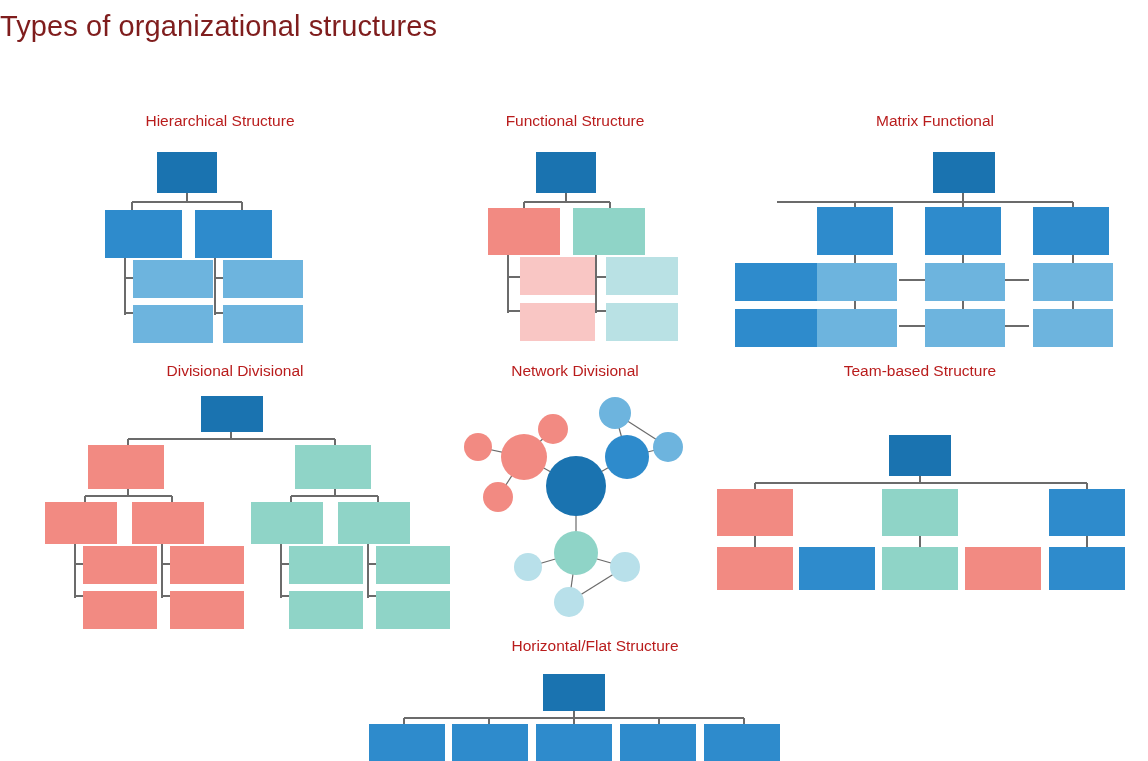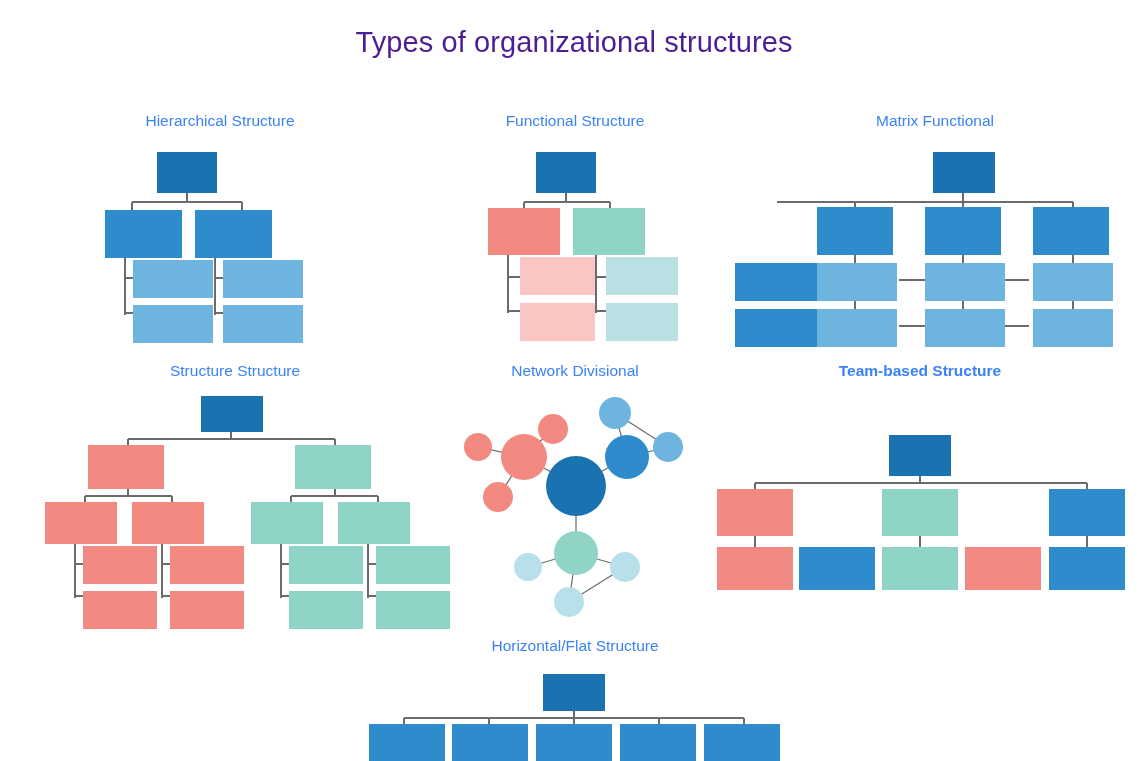--- a/index.html
+++ b/index.html
@@ -11,47 +11,47 @@
     width: 1148px;
     height: 761px;
     position: relative;
     font-family: "Liberation Sans", "DejaVu Sans", sans-serif;
     color: #1a1a1a;
     overflow: hidden;
   }
   #page-title {
     position: absolute;
     left: 0;
-    top: 26px;
+    top: 10px;
     width: 1148px;
-    text-align: center;
+    text-align: left;
     font-size: 29px;
     font-weight: 400;
-    color: #4c1d95;
+    color: #7f1d1d;
     letter-spacing: 0.1px;
   }
   .panel-label {
     position: absolute;
     text-align: center;
     font-size: 15.5px;
     font-weight: 400;
-    color: #3b82f6;
+    color: #b91c1c;
     white-space: nowrap;
   }
   .diagram {
     position: absolute;
   }
   svg { display: block; overflow: visible; }
   .lbl-hier      { left: 35px;  top: 112px; width: 370px; }
   .lbl-func      { left: 400px; top: 112px; width: 350px; }
   .lbl-matrix    { left: 760px; top: 112px; width: 350px; }
   .lbl-div       { left: 20px;  top: 362px; width: 430px; }
   .lbl-net       { left: 430px; top: 362px; width: 290px; }
-  .lbl-team      { left: 700px; top: 362px; width: 440px; font-weight: bold; }
-  .lbl-flat      { left: 340px; top: 637px; width: 470px; }
+  .lbl-team      { left: 700px; top: 362px; width: 440px; }
+  .lbl-flat      { left: 360px; top: 637px; width: 470px; }
 </style>
 </head>
 <body>
 
 <div id="page-title">Types of organizational structures</div>
 
 <div class="panel-label lbl-hier">Hierarchical Structure</div>
 <div class="diagram" style="left:105px; top:145px;">
   <svg width="200" height="190" viewBox="0 0 200 190">
     <g stroke="#6b6b6b" stroke-width="1.4" fill="none" shape-rendering="crispEdges">
@@ -106,21 +106,21 @@
     <rect x="-42" y="164" width="82" height="38" fill="#2e8bcc"></rect>
     <rect x="40" y="118" width="80" height="38" fill="#6db4de"></rect>
     <rect x="148" y="118" width="80" height="38" fill="#6db4de"></rect>
     <rect x="256" y="118" width="80" height="38" fill="#6db4de"></rect>
     <rect x="40" y="164" width="80" height="38" fill="#6db4de"></rect>
     <rect x="148" y="164" width="80" height="38" fill="#6db4de"></rect>
     <rect x="256" y="164" width="80" height="38" fill="#6db4de"></rect>
   </svg>
 </div>
 
-<div class="panel-label lbl-div">Structure Structure</div>
+<div class="panel-label lbl-div">Divisional Divisional</div>
 <div class="diagram" style="left:45px; top:396px;">
   <svg width="390" height="215" viewBox="0 0 390 215">
     <g stroke="#6b6b6b" stroke-width="1.3" fill="none" shape-rendering="crispEdges">
       <path d="M186 36 L186 43 M83 43 L290 43 M83 43 L83 49 M290 43 L290 49"></path>
       <path d="M83 93 L83 100 M40 100 L127 100 M40 100 L40 106 M127 100 L127 106"></path>
       <path d="M290 93 L290 100 M246 100 L333 100 M246 100 L246 106 M333 100 L333 106"></path>
       <path d="M30 148 L30 202 M30 168 L38 168 M30 200 L38 200"></path>
       <path d="M117 148 L117 202 M117 168 L125 168 M117 200 L125 200"></path>
       <path d="M236 148 L236 202 M236 168 L244 168 M236 200 L244 200"></path>
       <path d="M323 148 L323 202 M323 168 L331 168 M323 200 L331 200"></path>

